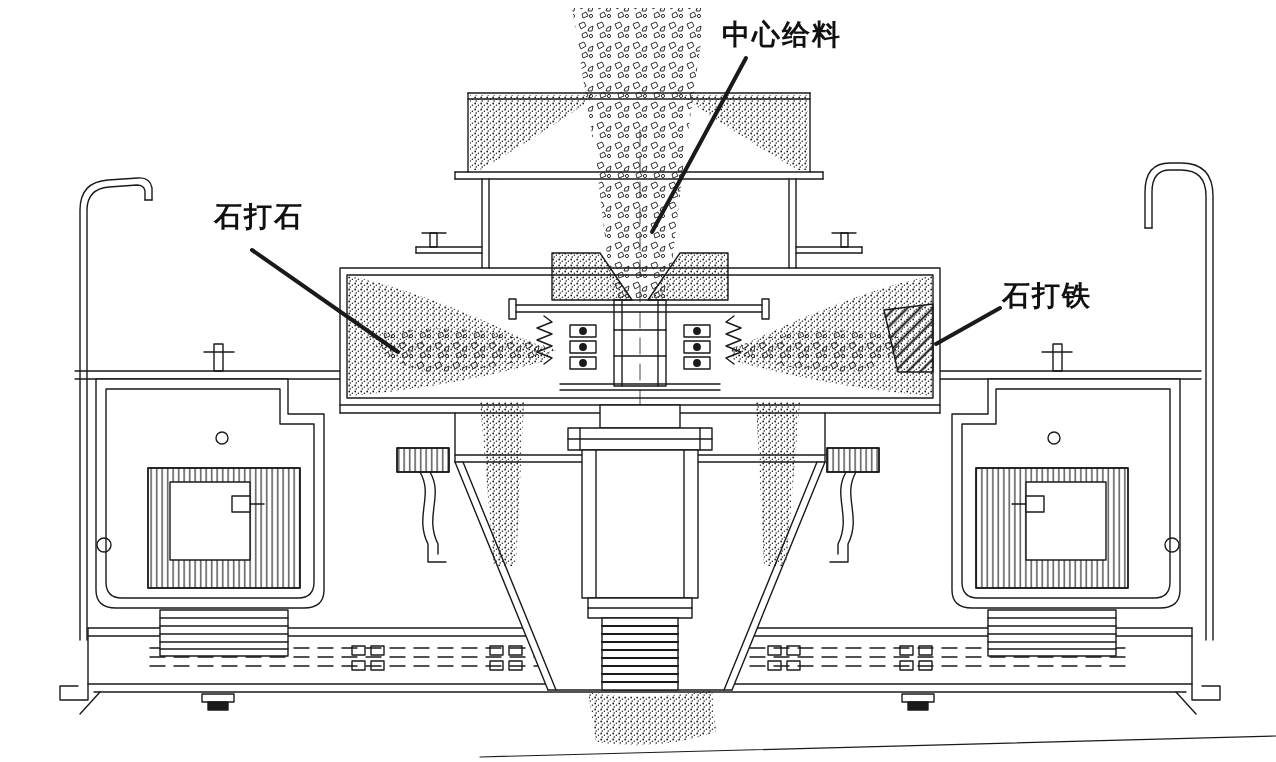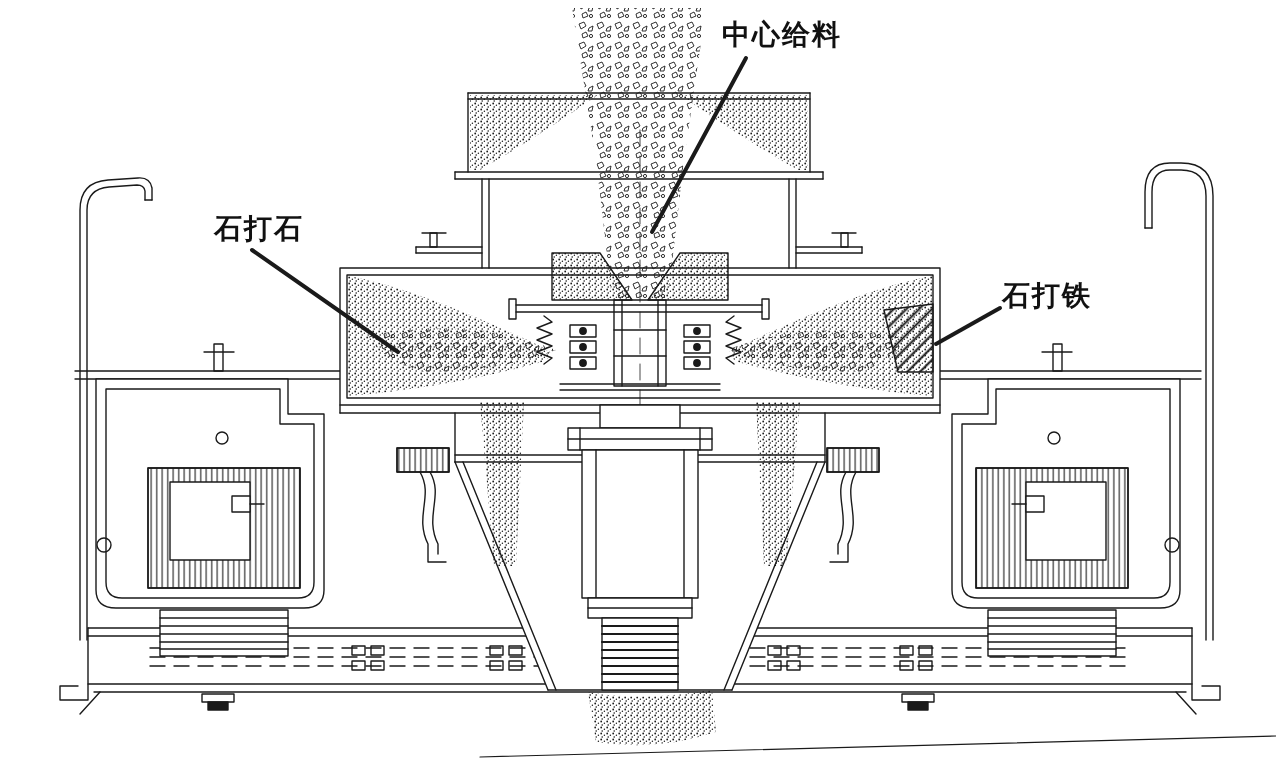--- a/index.html
+++ b/index.html
@@ -268,17 +268,17 @@
     <g stroke-width="4">
       <line x1="746" y1="58" x2="652" y2="232"></line>
       <line x1="252" y1="250" x2="398" y2="352"></line>
       <line x1="1000" y1="308" x2="936" y2="344"></line>
     </g>
   </g>
 </svg>
 
 <div class="label" style="left:722px; top:16px;">中心给料</div>
 
-<div class="label" style="left:214px; top:210px;">石打石</div>
+<div class="label" style="left:214px; top:198px;">石打石</div>
 
 <div class="label" style="left:1002px; top:277px;">石打铁</div>
 
 </div>
 
 </body></html>

